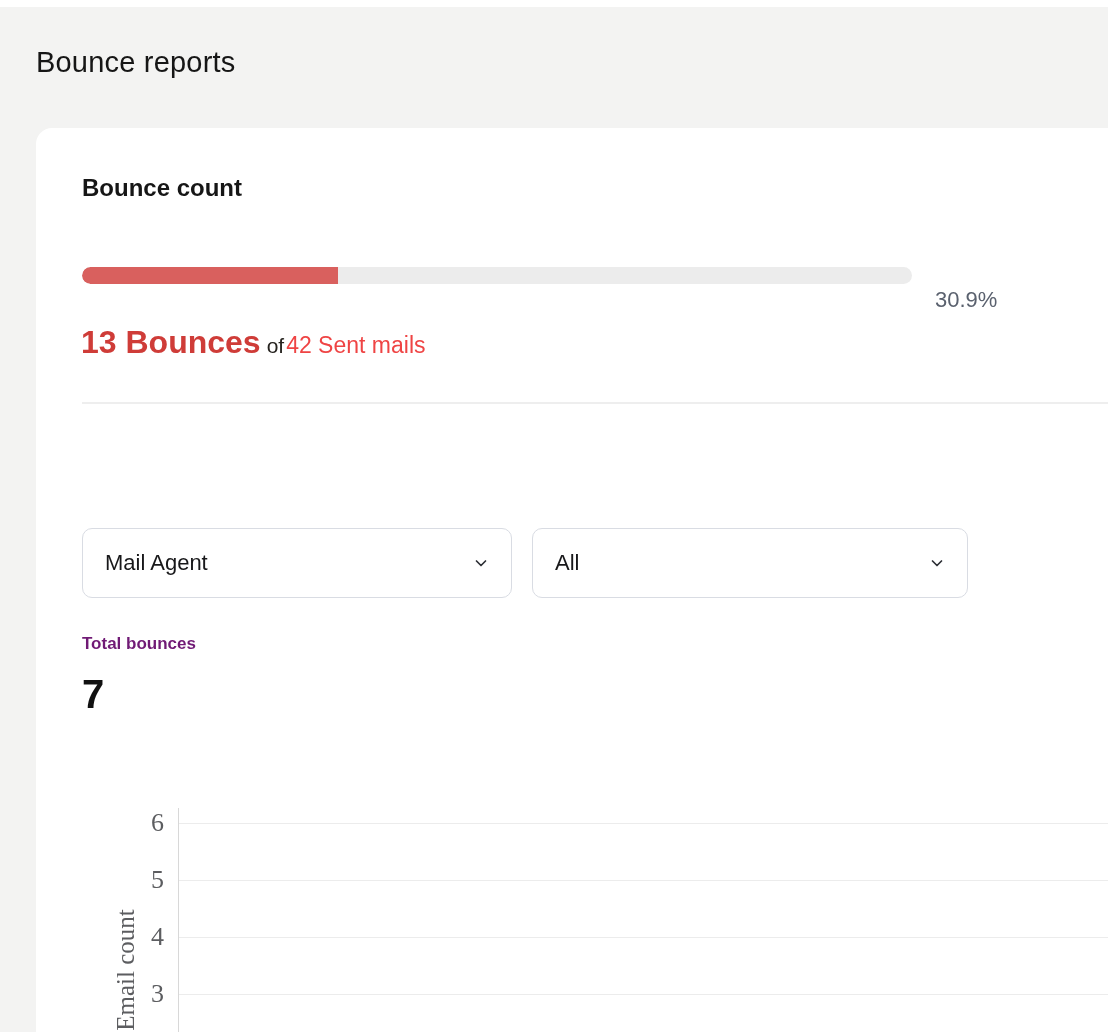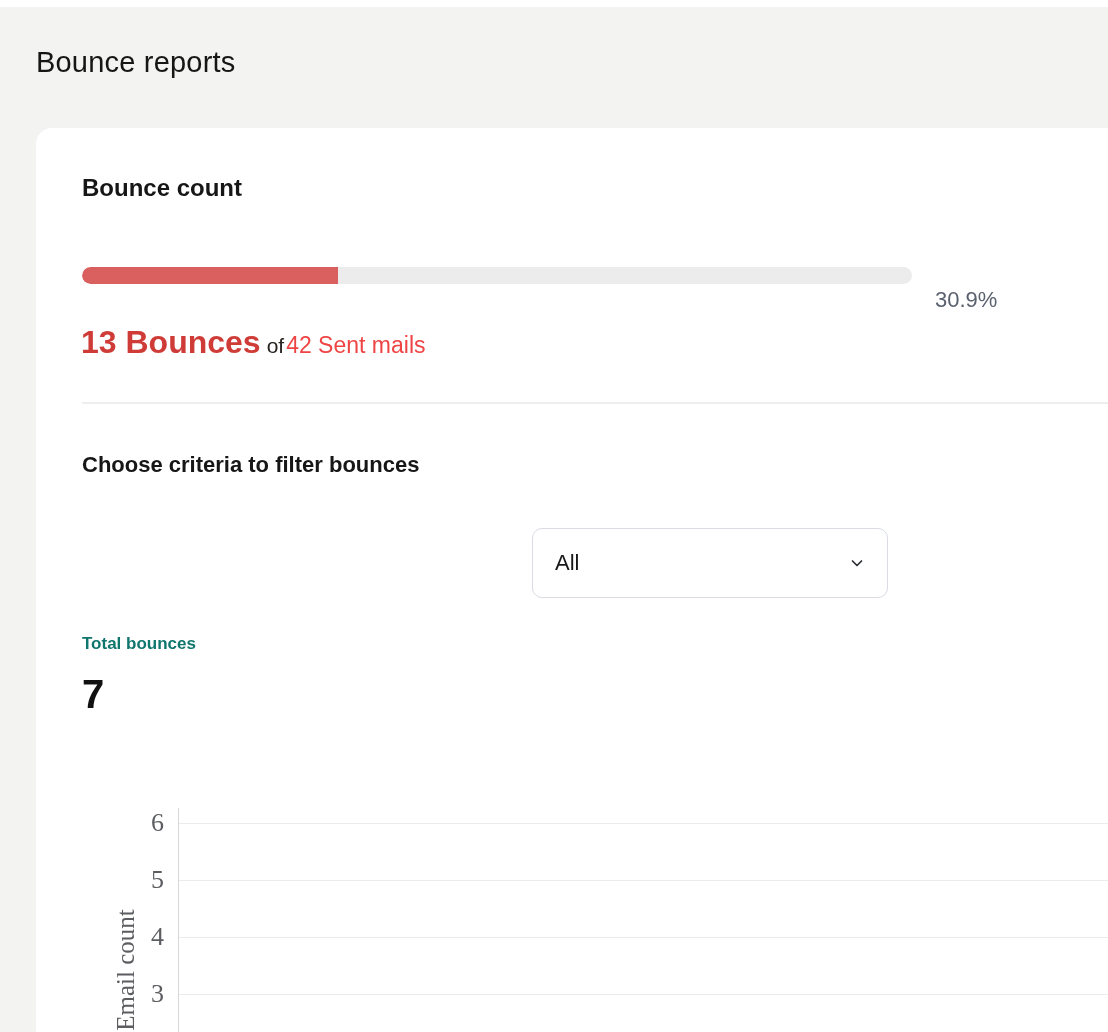--- a/index.html
+++ b/index.html
@@ -104,35 +104,35 @@
     border-radius: 10px;
     background: #ffffff;
     display: flex;
     align-items: center;
     justify-content: space-between;
     padding: 0 22px;
     box-sizing: border-box;
     cursor: pointer;
   }
   .dropdown.first { left: 46px; width: 430px; }
-  .dropdown.second { left: 496px; width: 356px; }
+  .dropdown.second { left: 496px; width: 436px; }
   .dropdown-value {
     font-size: 22px;
     color: #18181a;
   }
   .chevron {
     width: 16px; height: 16px;
     flex: 0 0 auto;
   }
   .total-label {
     position: absolute;
     left: 46px; top: 506px;
     font-size: 17px;
     font-weight: 600;
-    color: #0f766e;
+    color: #701a75;
   }
   .total-value {
     position: absolute;
     left: 46px; top: 544px;
     font-size: 40px;
     font-weight: 700;
     color: #111111;
   }
   .chart {
     position: absolute;
@@ -186,22 +186,29 @@
     <div class="progress-fill" style="width: 30.9%;"></div>
   </div>
   <div class="progress-percent">30.9%</div>
 
   <div class="summary-line">
     <span class="summary-bounces">13 Bounces</span><span class="summary-connector">of</span><span class="summary-sent">42 Sent mails</span>
   </div>
 
   <div class="divider"></div>
 
-  <div class="filter-heading">Choose criteria to filter bounces</div>
-
+
+  <div class="dropdown first">
+    <span class="dropdown-value">Mail Agent</span>
+    <span class="chevron">
+      <svg viewBox="0 0 16 16" width="16" height="16">
+          <path d="M3.5 6 8 10.5 12.5 6" fill="none" stroke="#2e3036" stroke-width="1.7" stroke-linecap="round" stroke-linejoin="round"></path>
+        </svg>
+    </span>
+  </div>
 
   <div class="dropdown second">
     <span class="dropdown-value">All</span>
     <span class="chevron">
       <svg viewBox="0 0 16 16" width="16" height="16">
           <path d="M3.5 6 8 10.5 12.5 6" fill="none" stroke="#2e3036" stroke-width="1.7" stroke-linecap="round" stroke-linejoin="round"></path>
         </svg>
     </span>
   </div>
 

